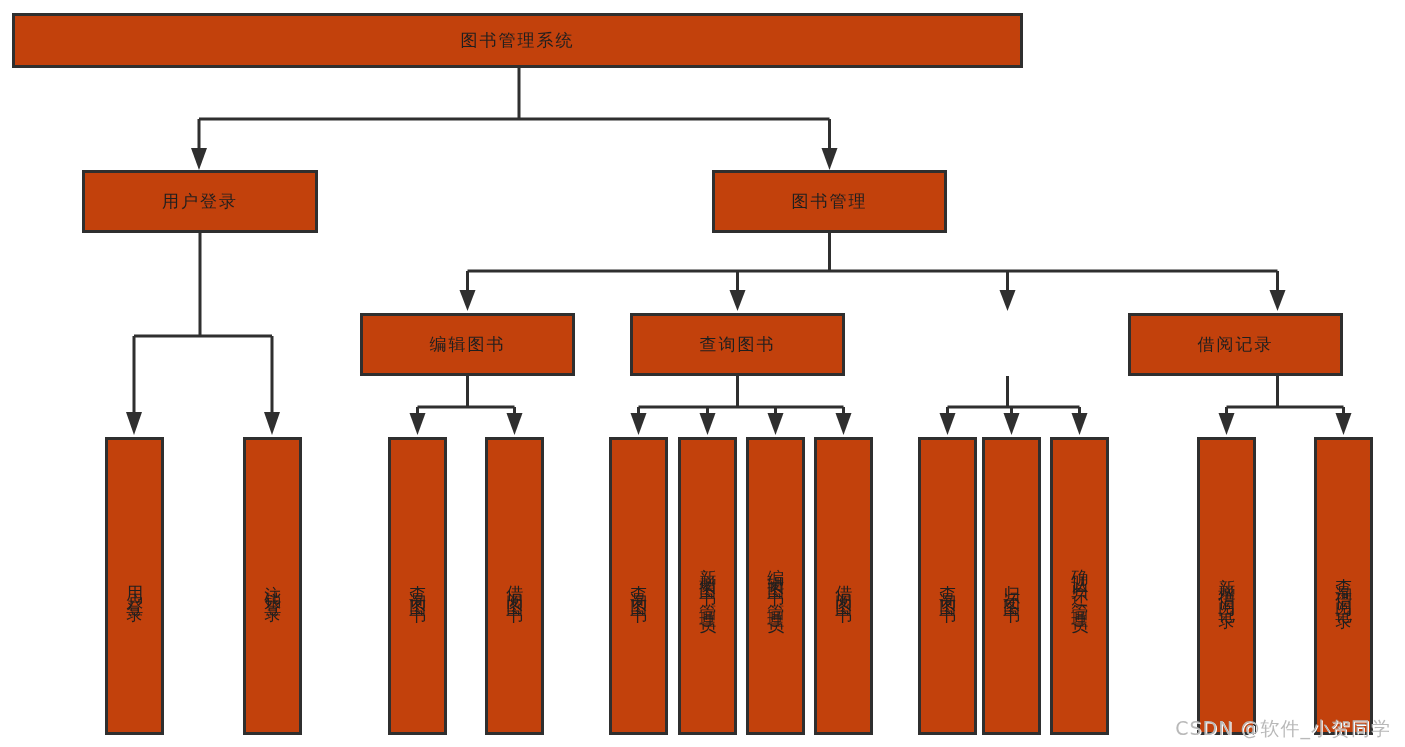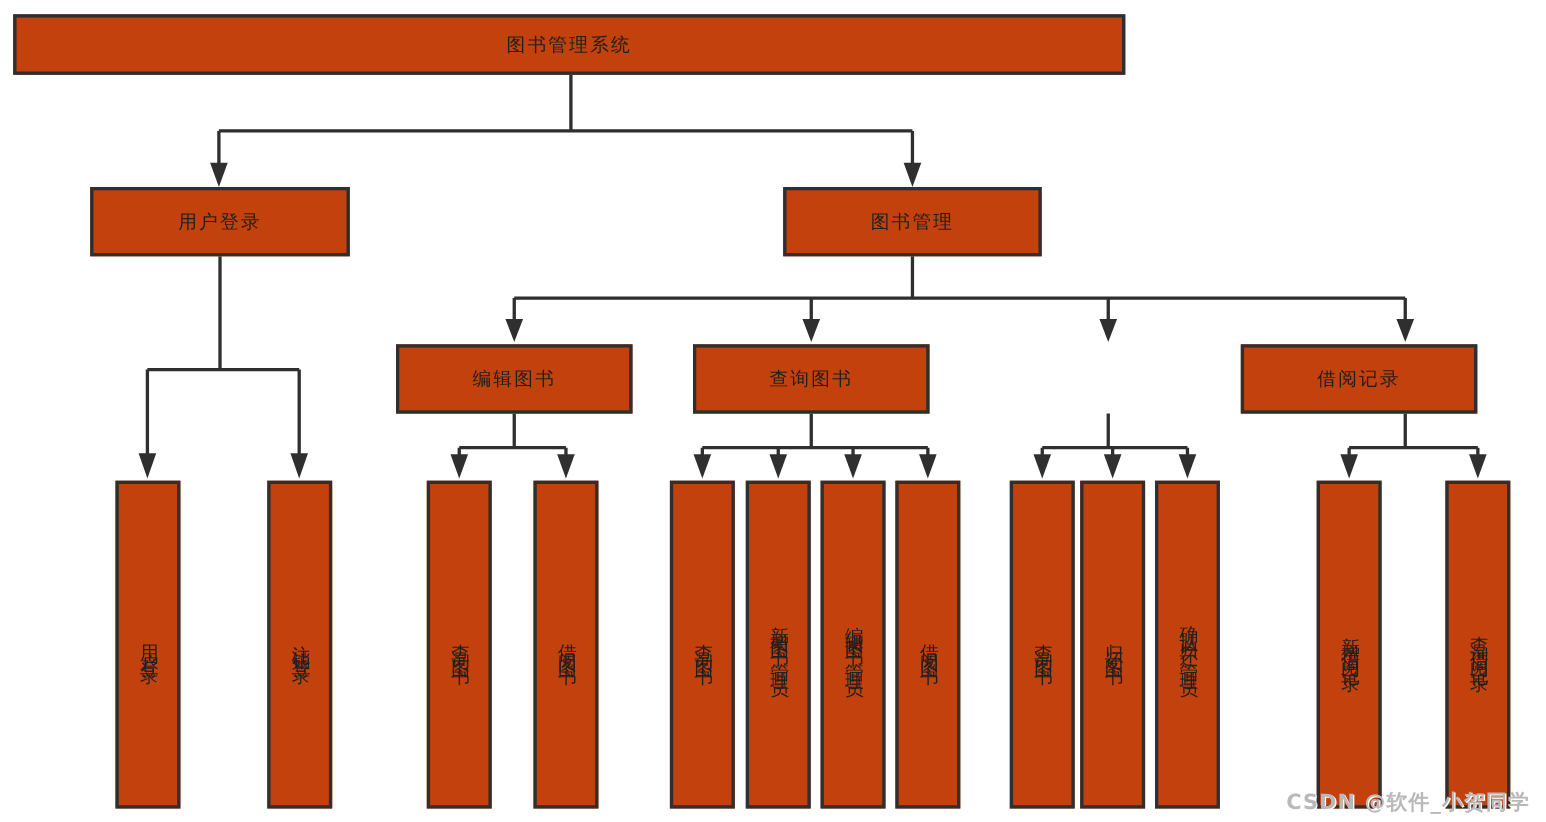--- a/index.html
+++ b/index.html
@@ -53,21 +53,20 @@
   .leaf-11{left:1050px;} .leaf-12{left:1197px;}
   .leaf-13{left:1314px;}
   .watermark{
     position:absolute;
     right:14px;bottom:5px;
     font-size:19px;
     color:#b9b9b9;
     text-shadow:1px 1px 0 #ffffff;
     letter-spacing:1px;
     z-index:5;
-    font-weight:bold;
   }
 </style>
 </head>
 <body>
 
 <div class="canvas">
 
   <svg class="connectors" viewBox="0 0 1405 747" xmlns="http://www.w3.org/2000/svg">
 
     <g>

